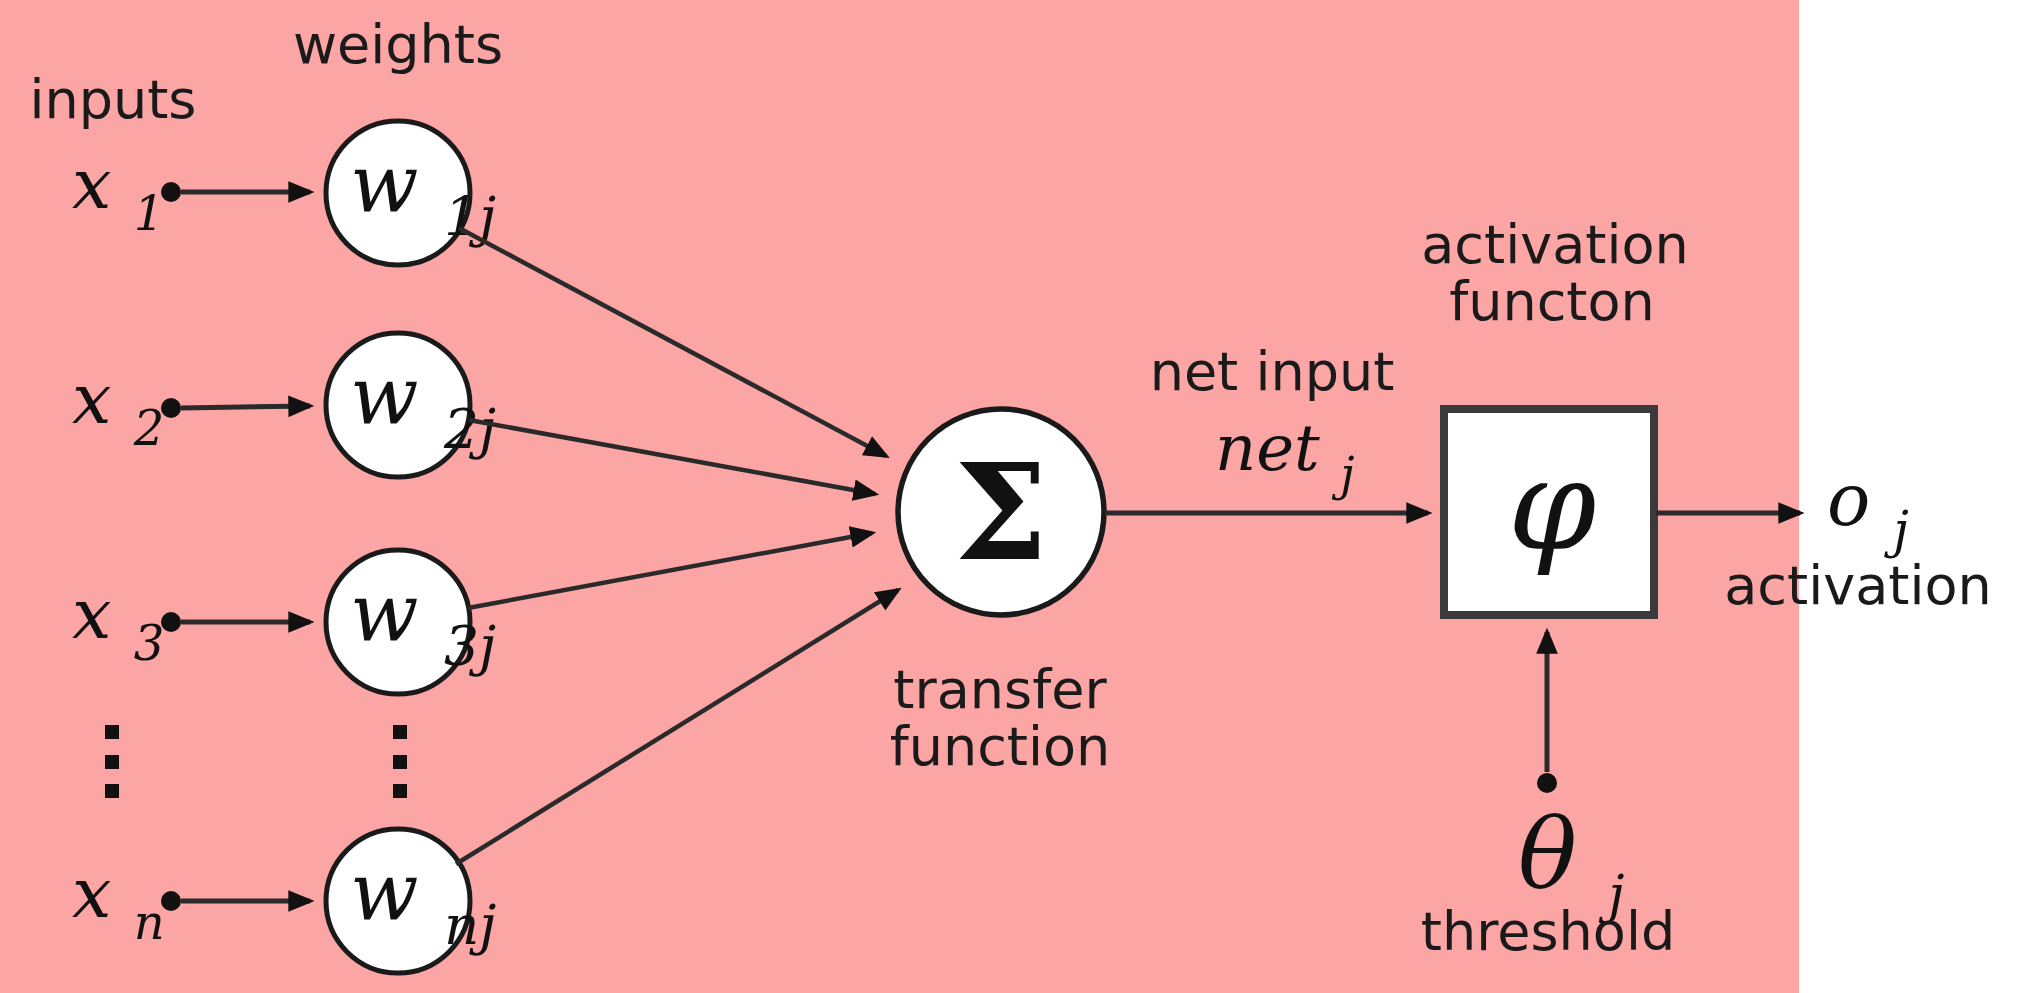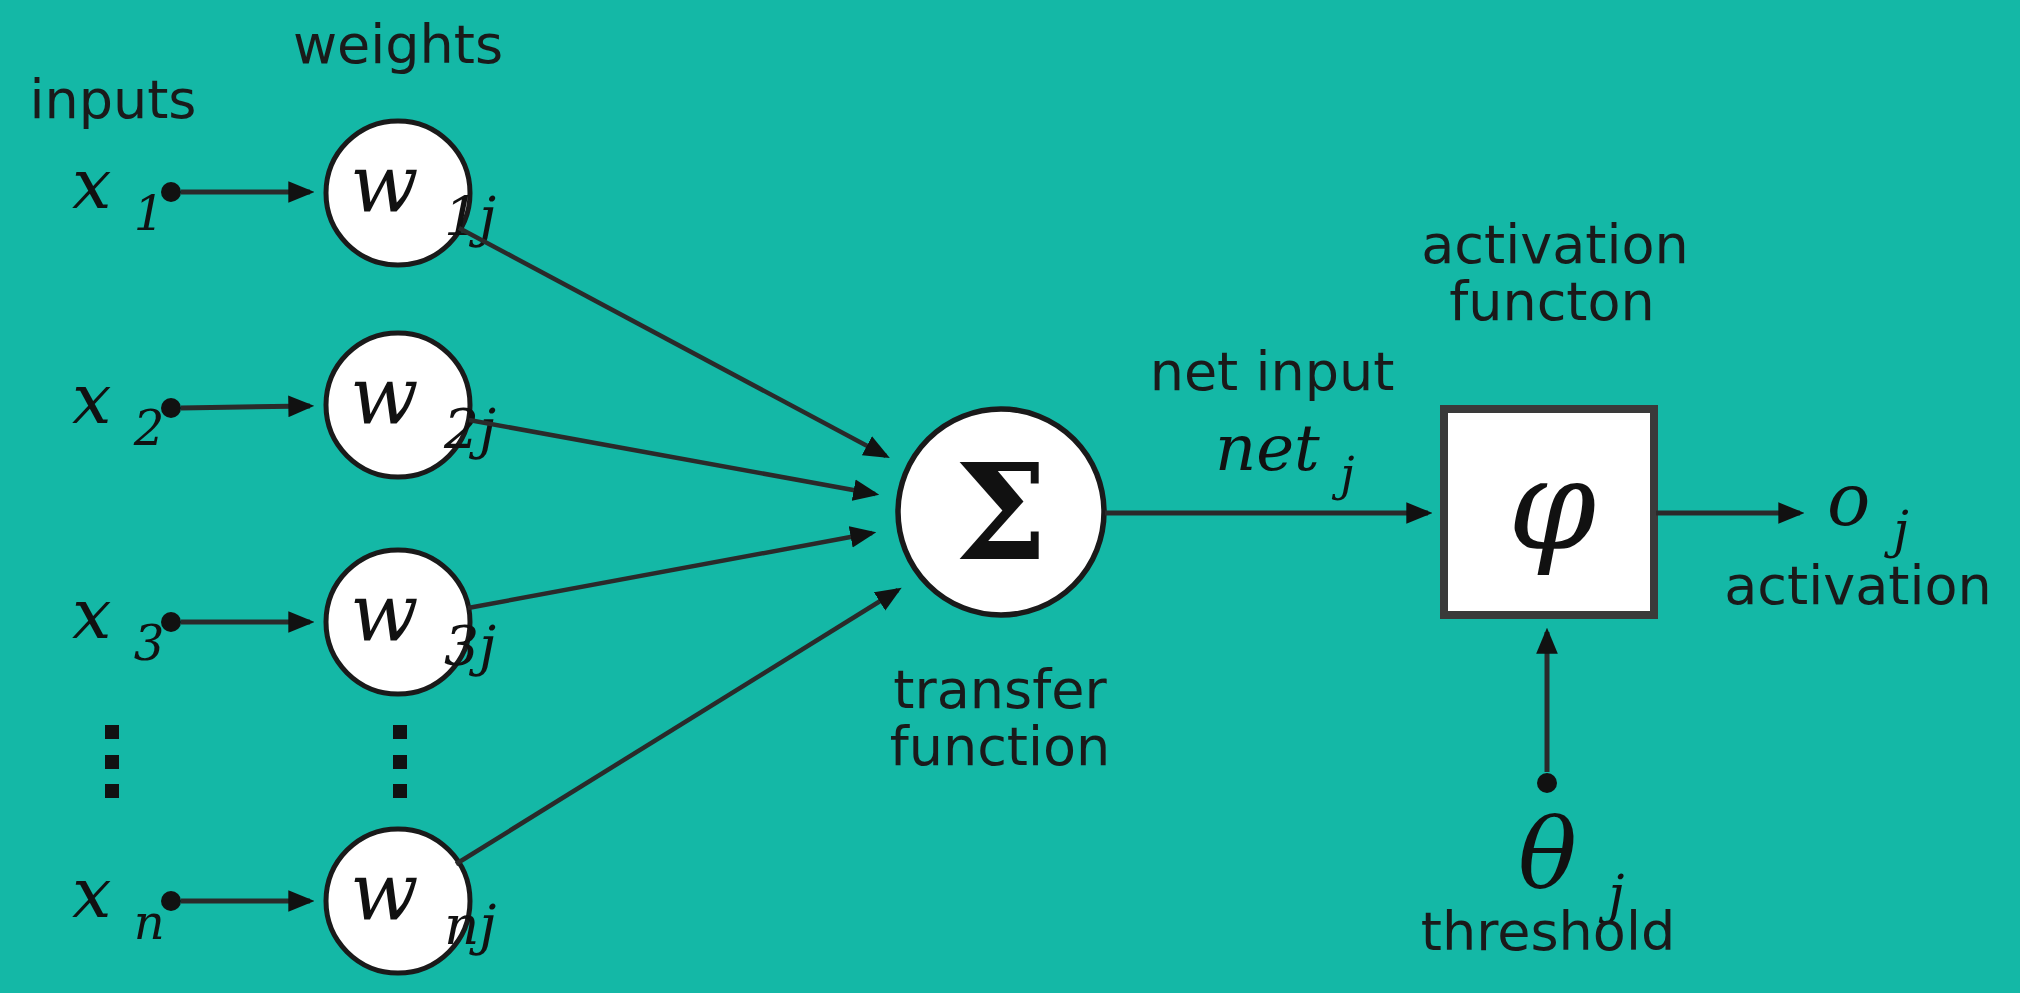--- a/index.html
+++ b/index.html
@@ -4,21 +4,21 @@
 <style>
   html, body {
     margin: 0;
     padding: 0;
     background: #ffffff;
     width: 2024px;
     height: 993px;
     overflow: hidden;
     font-family: "DejaVu Sans", sans-serif;
   }
-  .stage { position: relative; width: 2020px; height: 993px; background: #14b8a6; }
+  .stage { position: relative; width: 1799px; height: 993px; background: #fca5a5; }
   svg { display: block; }
   .sans {
     font-family: "DejaVu Sans", "Liberation Sans", sans-serif;
     font-size: 54px;
     fill: #1a1a1a;
   }
   .math {
     font-family: "DejaVu Serif", "Liberation Serif", serif;
     font-style: italic;
     fill: #111111;

